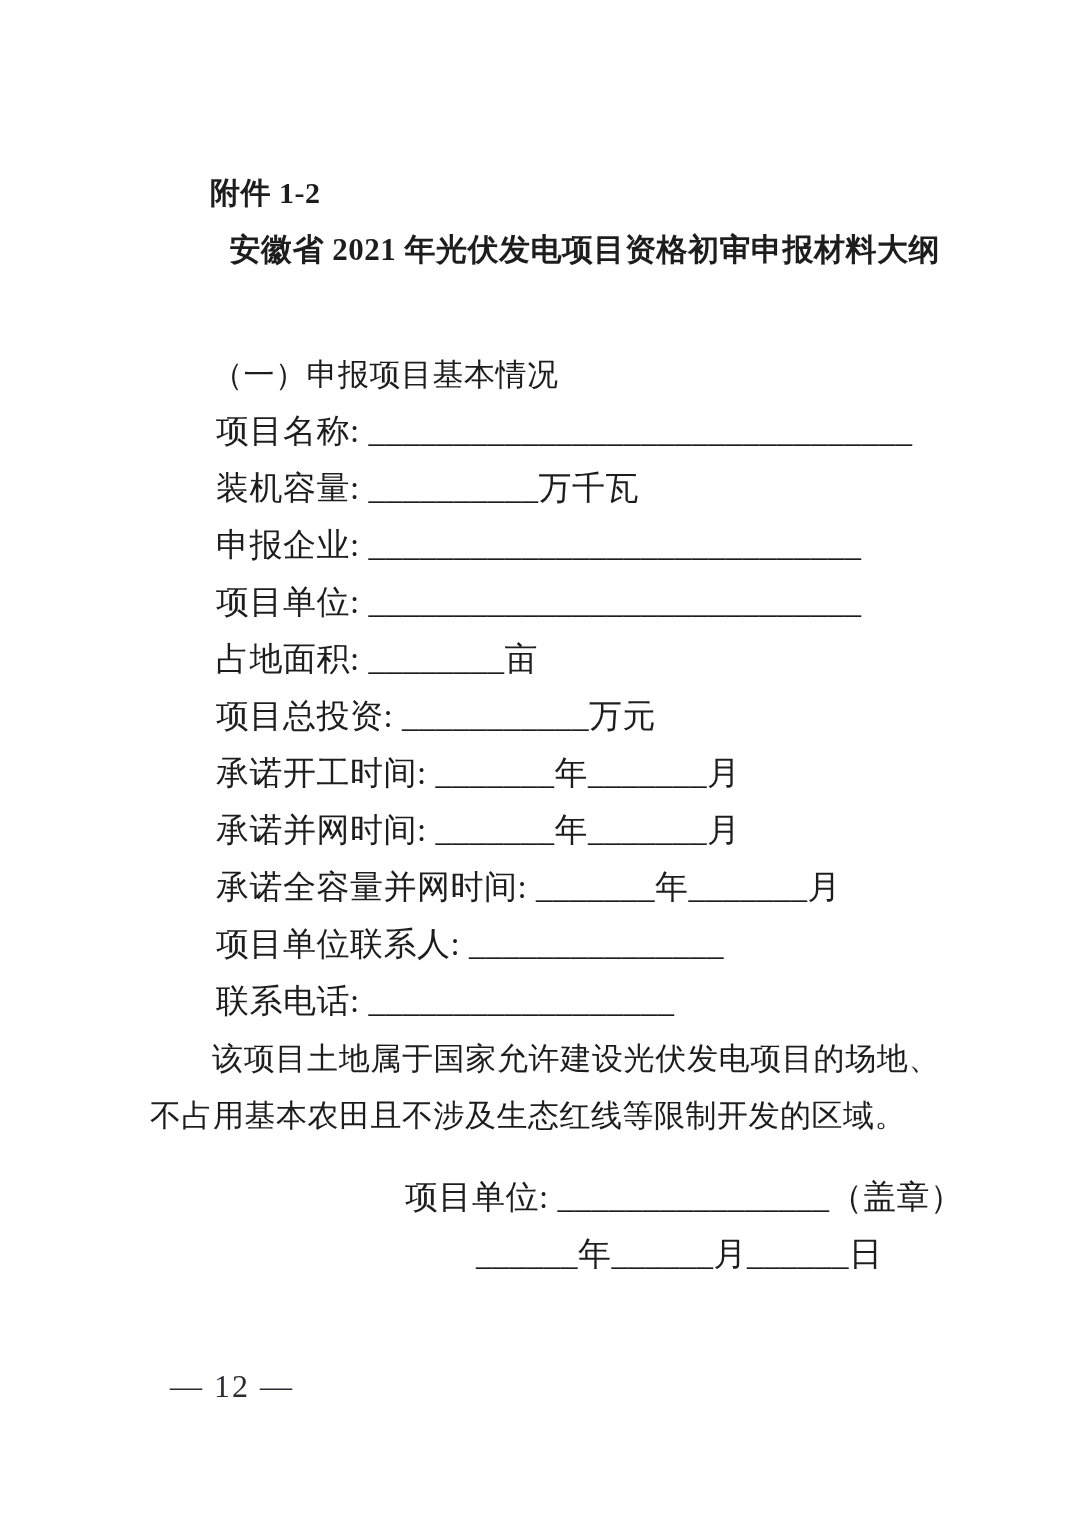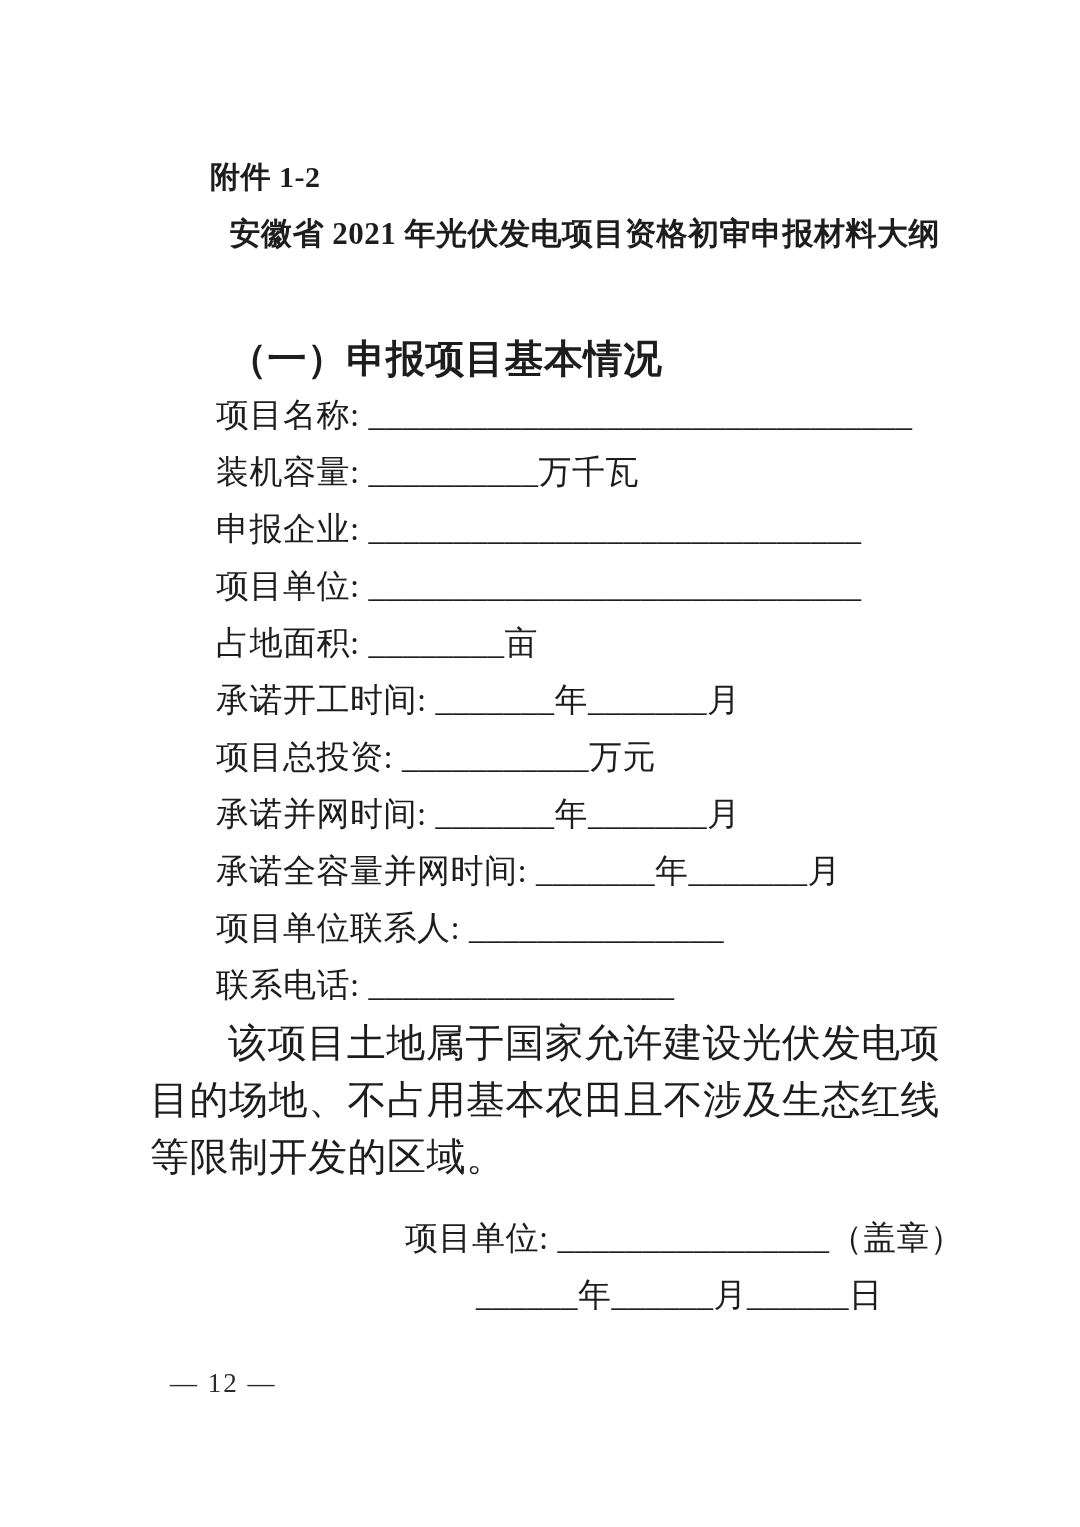--- a/index.html
+++ b/index.html
@@ -11,69 +11,69 @@
     width: 1080px;
     height: 1527px;
     position: relative;
     font-family: "Liberation Serif", "DejaVu Serif", serif;
     color: #1d1d1d;
     overflow: hidden;
   }
   .page {
     position: absolute;
     left: 150px;
-    top: 148px;
+    top: 164px;
     width: 790px;
   }
   .line {
     font-size: 33px;
     line-height: 57px;
     white-space: nowrap;
     text-indent: 2em;
     letter-spacing: 0.5px;
   }
   .attachment-label {
     font-weight: bold;
     font-size: 30px;
   }
   .doc-title {
     font-weight: bold;
     font-size: 31px;
     text-align: right;
   }
   .section-heading {
-    font-weight: bold;
-    font-size: 39px;
+    font-weight: normal;
+    font-size: 31px;
     margin-top: 68px;
   }
   .fields .line {
     white-space: nowrap;
   }
   .body-paragraph {
-    font-size: 39px;
+    font-size: 31px;
     line-height: 57px;
     text-indent: 2em;
     text-align: justify;
     letter-spacing: 0.5px;
     width: 790px;
   }
   .signature-line {
     margin-top: 25px;
     margin-left: 255px;
     text-indent: 0;
   }
   .date-line {
     margin-left: 326px;
     text-indent: 0;
   }
   .page-number {
     position: absolute;
     left: 170px;
     top: 1368px;
-    font-size: 27px;
+    font-size: 32px;
     color: #2a2a33;
     letter-spacing: 2px;
   }
 </style>
 </head>
 <body>
 
 <div class="page">
 
   <div class="line attachment-label">附件 1-2</div>
@@ -81,22 +81,22 @@
   <div class="line doc-title">安徽省 2021 年光伏发电项目资格初审申报材料大纲</div>
 
   <div class="line section-heading">（一）申报项目基本情况</div>
 
   <div class="fields">
     <div class="line">项目名称: ________________________________</div>
     <div class="line">装机容量: __________万千瓦</div>
     <div class="line">申报企业: _____________________________</div>
     <div class="line">项目单位: _____________________________</div>
     <div class="line">占地面积: ________亩</div>
+    <div class="line">项目总投资: ___________万元</div>
     <div class="line">承诺开工时间: _______年_______月</div>
-    <div class="line">项目总投资: ___________万元</div>
     <div class="line">承诺并网时间: _______年_______月</div>
     <div class="line">承诺全容量并网时间: _______年_______月</div>
     <div class="line">项目单位联系人: _______________</div>
     <div class="line">联系电话: __________________</div>
   </div>
 
   <div class="body-paragraph">该项目土地属于国家允许建设光伏发电项目的场地、不占用基本农田且不涉及生态红线等限制开发的区域。</div>
 
   <div class="line signature-line">项目单位: ________________（盖章）</div>
 

